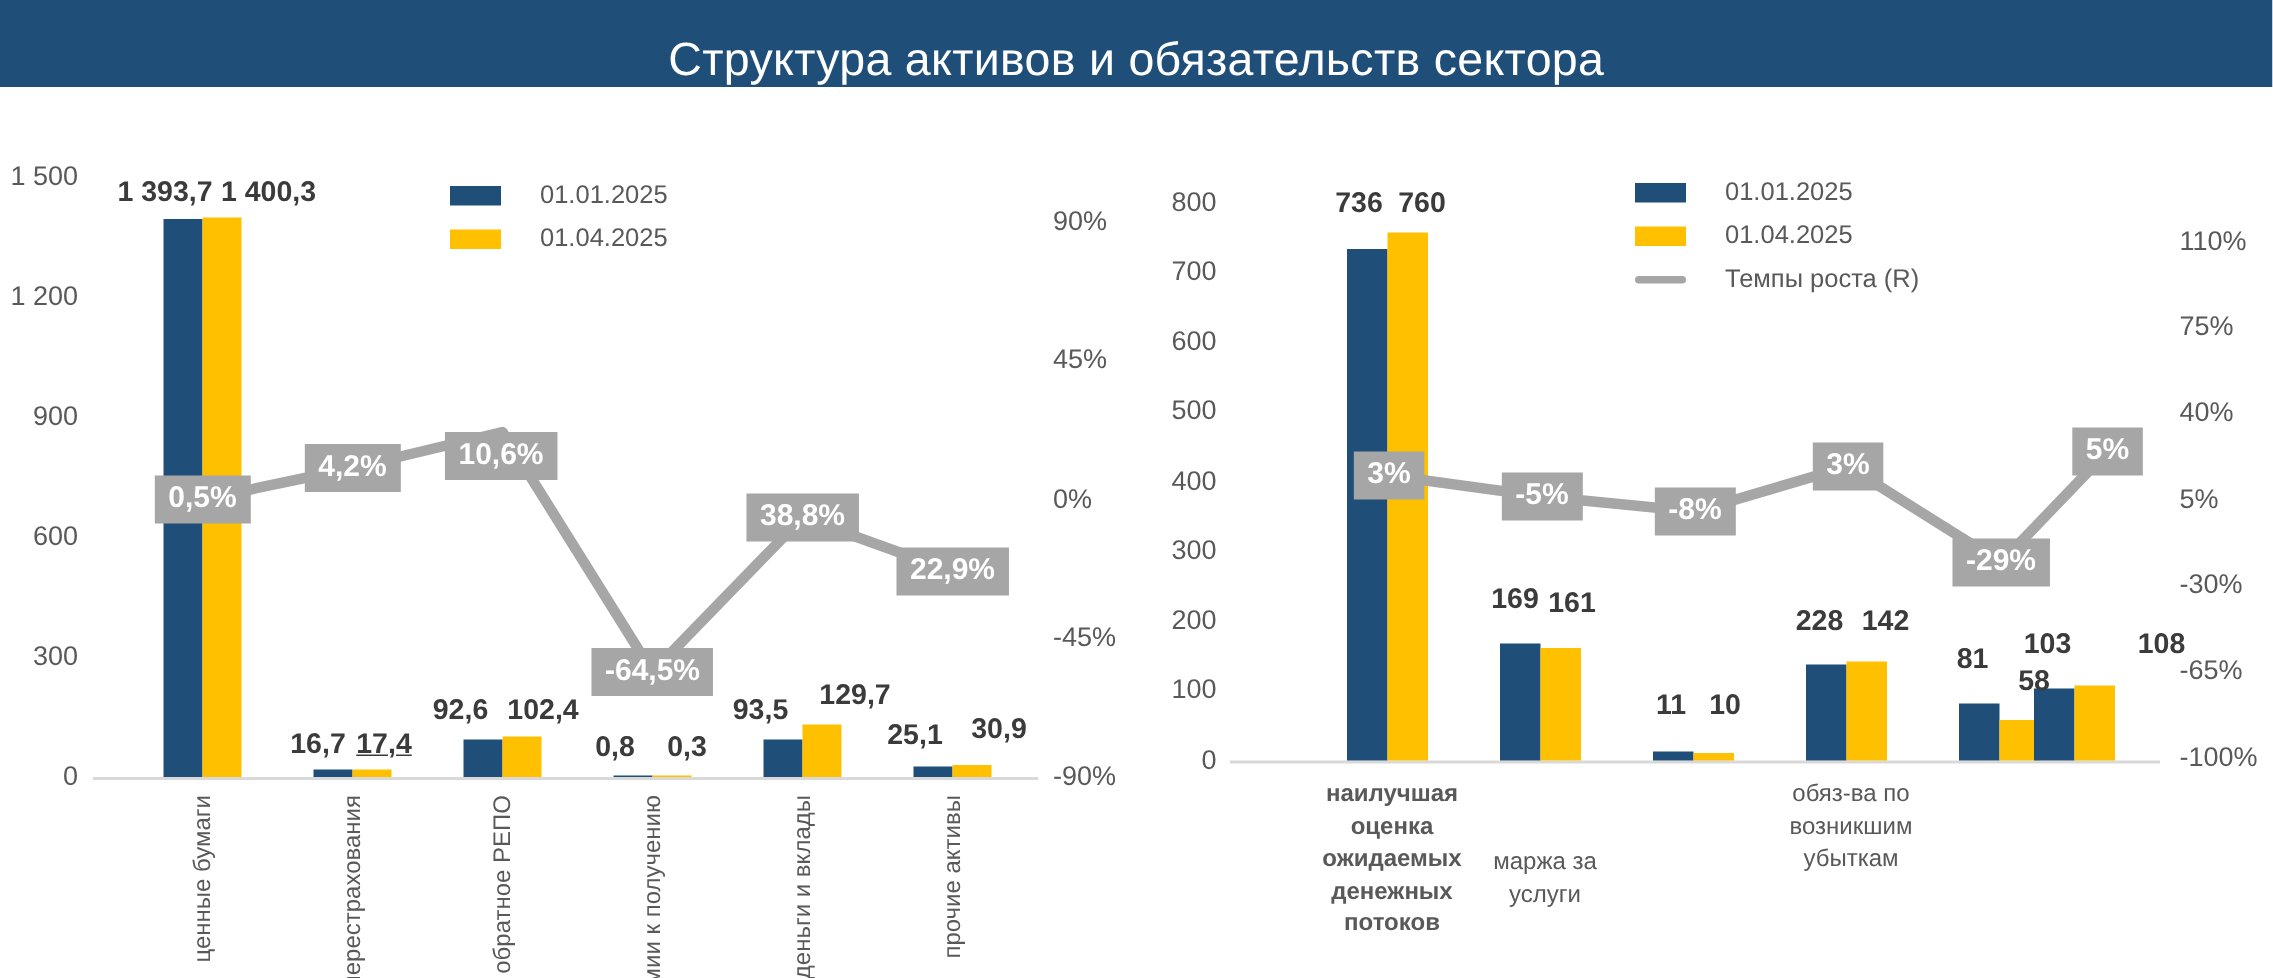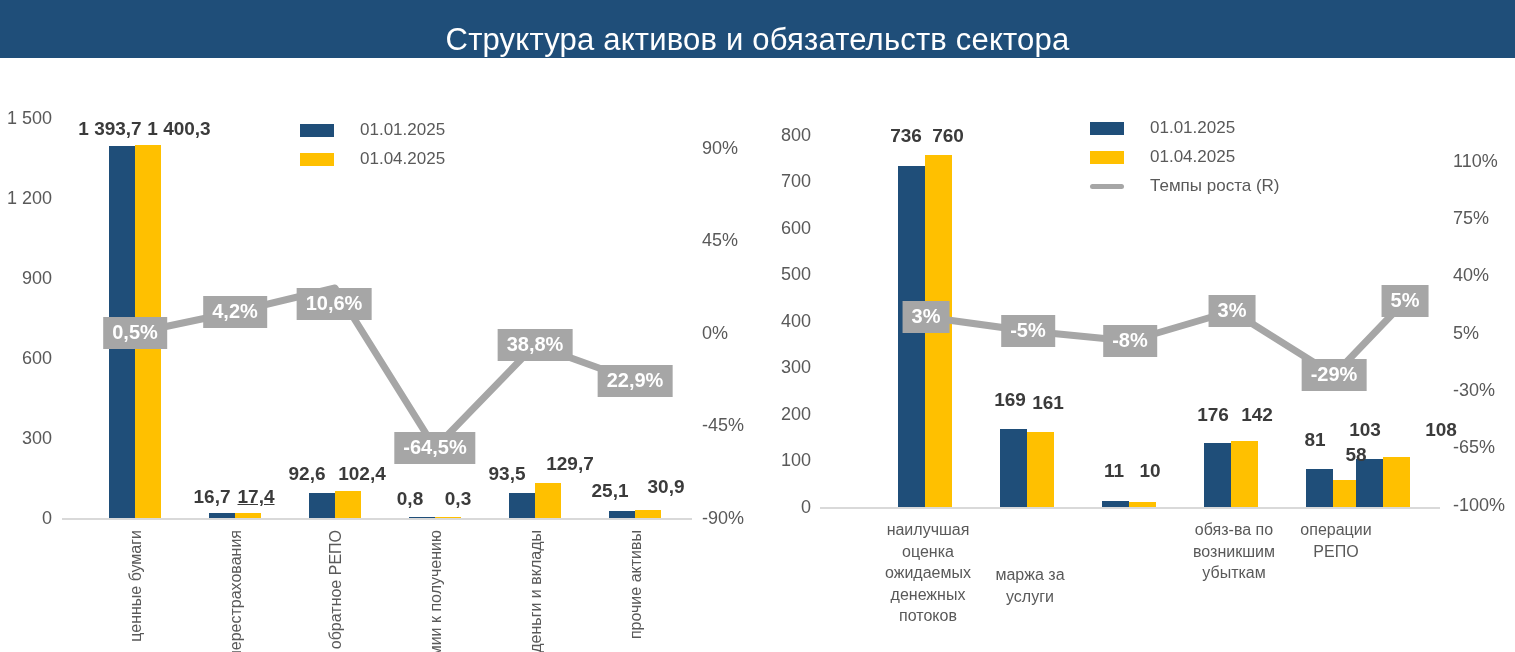--- a/index.html
+++ b/index.html
@@ -252,37 +252,36 @@
 
     <span class="bar-value" style="left:86px; top:12px;">736</span>
     <span class="bar-value" style="left:128px; top:12px;">760</span>
 
     <span class="bar-value" style="left:190px; top:276px;">169</span>
     <span class="bar-value" style="left:228px; top:279px;">161</span>
 
     <span class="bar-value" style="left:294px; top:347px;">11</span>
     <span class="bar-value" style="left:330px; top:347px;">10</span>
 
-    <span class="bar-value" style="left:393px; top:291px;">176</span>
+    <span class="bar-value" style="left:393px; top:291px;">228</span>
     <span class="bar-value" style="left:437px; top:291px;">142</span>
 
     <span class="bar-value" style="left:495px; top:316px;">81</span>
     <span class="bar-value" style="left:536px; top:331px;">58</span>
 
     <span class="bar-value" style="left:545px; top:306px;">103</span>
     <span class="bar-value" style="left:621px; top:306px;">108</span>
 
     <svg class="growth-svg" width="620" height="410">
       <polyline points="106,204 208,218 310,228 412,198 514,262 585,188" fill="none" stroke="#A6A6A6" stroke-width="7" stroke-linejoin="round"></polyline>
     </svg>
     <span class="growth-label" style="left:106px; top:204px;">3%</span>
     <span class="growth-label" style="left:208px; top:218px;">-5%</span>
     <span class="growth-label" style="left:310px; top:228px;">-8%</span>
     <span class="growth-label" style="left:412px; top:198px;">3%</span>
     <span class="growth-label" style="left:514px; top:262px;">-29%</span>
     <span class="growth-label" style="left:585px; top:188px;">5%</span>
 
-    <span class="cat-wrap" style="left:108px; top:406px; width:110px;">наилучшая оценка ожидаемых денежных потоков</span>
+    <span class="cat-wrap" style="left:108px; top:406px; width:110px;font-weight:bold;">наилучшая оценка ожидаемых денежных потоков</span>
     <span class="cat-wrap" style="left:210px; top:406px; width:100px;margin-top:45px;">маржа за услуги</span>
     <span class="cat-wrap" style="left:414px; top:406px; width:112px;">обяз-ва по возникшим убыткам</span>
-    <span class="cat-wrap" style="left:516px; top:406px; width:95px;">операции РЕПО</span>
   </div>
 </div>
 
 </body></html>

